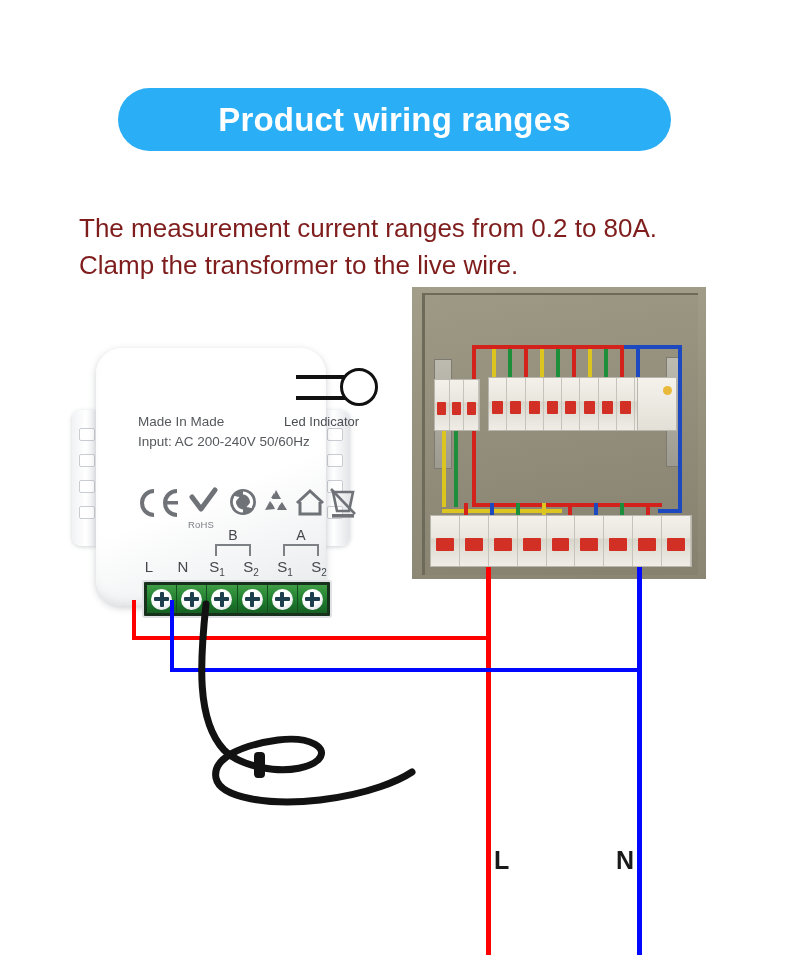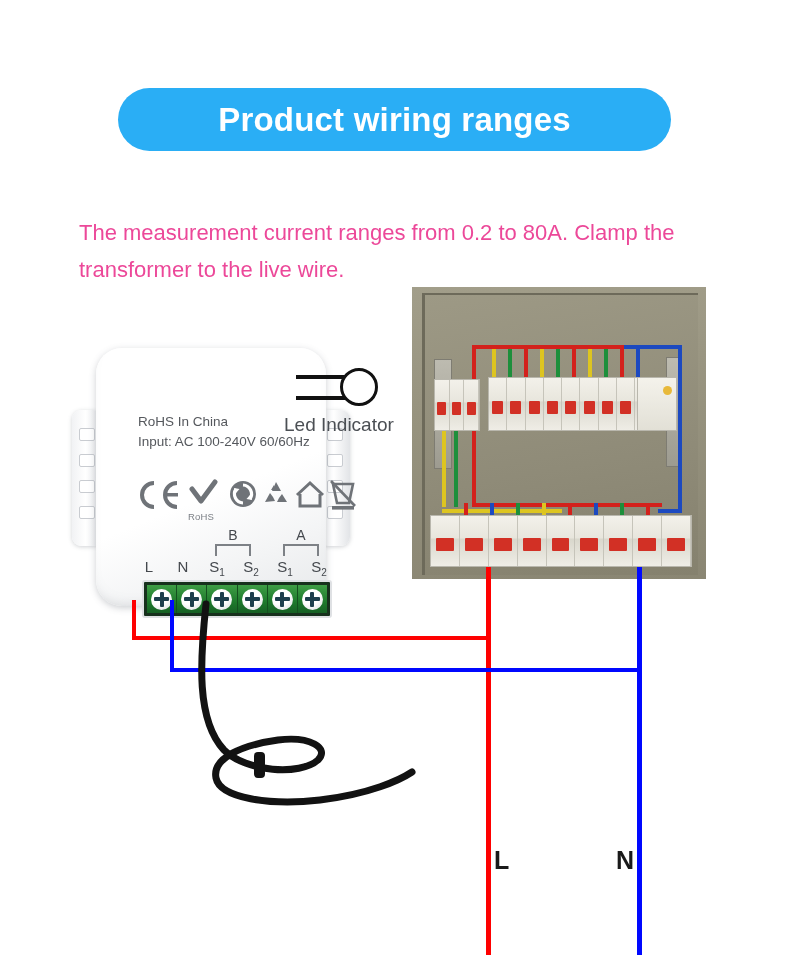--- a/index.html
+++ b/index.html
@@ -27,24 +27,24 @@
     color: #ffffff;
     font-size: 33px;
     font-weight: bold;
     letter-spacing: .2px;
     white-space: nowrap;
   }
 
   
   #description {
     position: absolute;
-    left: 79px; top: 192px;
+    left: 79px; top: 184px;
     width: 640px;
-    color: #ec4899;
-    font-size: 22px;
+    color: #7f1d1d;
+    font-size: 26px;
     line-height: 37px;
   }
 
   
   #diagram {
     position: absolute;
     left: 0; top: 270px;
     width: 790px; height: 685px;
   }
 
@@ -101,39 +101,39 @@
   #led-indicator-mark .lead-bot {
     position: absolute; left: 0;
     width: 52px; height: 3.5px;
     background: #111;
   }
   #led-indicator-mark .lead-top { top: 7px; }
   #led-indicator-mark .lead-bot { top: 28px; }
   #led-indicator-label {
     position: absolute;
     left: 188px; top: 66px;
-    font-size: 19px;
+    font-size: 13px;
     color: #4b4f54;
     white-space: nowrap;
   }
 
   
   #spec-lines {
     position: absolute;
     left: 42px; top: 64px;
     font-size: 13.5px;
     line-height: 20px;
     color: #55585d;
     white-space: nowrap;
   }
 
   
   #cert-row {
     position: absolute;
-    left: 40px; top: 131px;
+    left: 40px; top: 139px;
     width: 200px; height: 46px;
   }
   .cert { position: absolute; top: 0; }
   .cert svg { display: block; }
   #cert-ce   { left: 0px; }
   #cert-rohs { left: 52px; }
   #cert-loop { left: 92px; }
   #cert-recycle { left: 125px; }
   #cert-house   { left: 158px; }
   #cert-weee    { left: 192px; }
@@ -338,22 +338,22 @@
     <div class="module-body">
 
       <div id="led-indicator-mark">
         <div class="lead-top"></div>
         <div class="lead-bot"></div>
         <div class="circ"></div>
       </div>
       <div id="led-indicator-label">Led Indicator</div>
 
       <div id="spec-lines">
-        <div>RoHS In China</div>
-        <div>Input: AC 100-240V 60/60Hz</div>
+        <div>Made In Made</div>
+        <div>Input: AC 200-240V 50/60Hz</div>
       </div>
 
       <div id="cert-row">
 
         <div class="cert" id="cert-ce">
           <svg width="46" height="32" viewBox="0 0 46 32">
             <path d="M18 4 A12 12 0 1 0 18 28" fill="none" stroke="#6f7378" stroke-width="4"></path>
             <path d="M41 4 A12 12 0 1 0 41 28" fill="none" stroke="#6f7378" stroke-width="4"></path>
             <rect x="29" y="14" width="13" height="3.5" fill="#6f7378"></rect>
           </svg>

